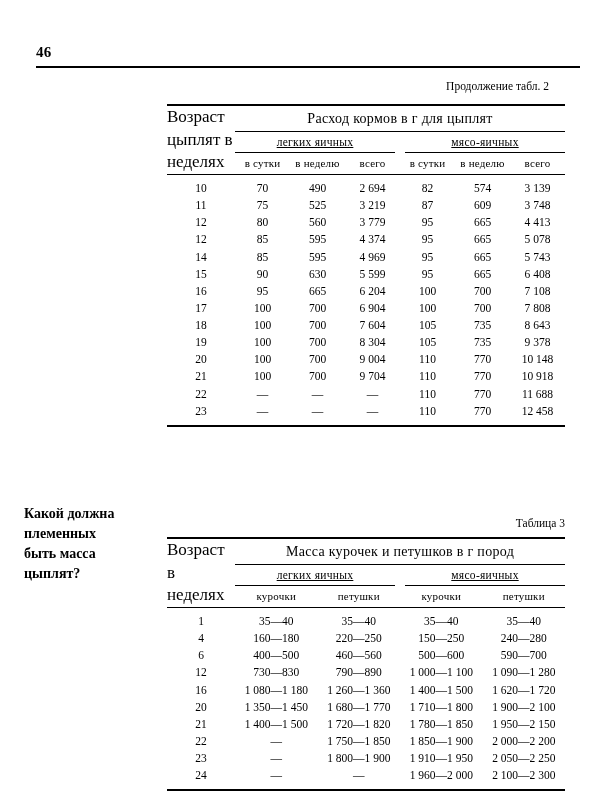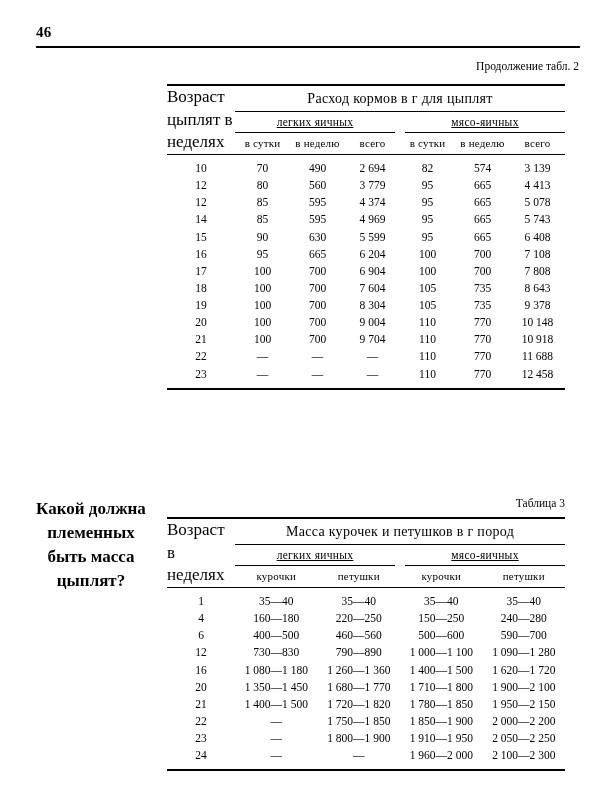--- a/index.html
+++ b/index.html
@@ -12,20 +12,21 @@
     height: 799px;
     position: relative;
     font-family: "Liberation Serif", "DejaVu Serif", serif;
     color: #000000;
     overflow: hidden;
   }
 
   .page {
     position: absolute;
     inset: 0;
+    margin-top: 20px;
   }
 
   
   .page-number {
     position: absolute;
     left: 36px;
     top: 24px;
     font-size: 15px;
     font-weight: bold;
     letter-spacing: 0.2px;
@@ -38,21 +39,21 @@
     height: 0;
     border-top: 2px solid #000;
   }
 
   
   .caption {
     position: absolute;
     font-size: 11.5px;
     white-space: nowrap;
   }
-  .caption-cont2 { right: 21px; top: 60px; }
+  .caption-cont2 { right: 51px; top: 60px; }
   .caption-tab3  { right: 35px; top: 497px; }
 
   
   .tbl {
     position: absolute;
     left: 167px;
     width: 398px;
   }
   .tbl-1 { top: 84px; }
   .tbl-2 { top: 517px; }
@@ -159,24 +160,24 @@
     font-size: 12.4px;
     line-height: 1.46;
     text-align: justify;
     text-indent: 22px;
   }
 
   
   .margin-note {
     position: absolute;
     left: 24px;
-    top: 497px;
+    top: 484px;
     width: 134px;
-    text-align: center;
-    font-size: 17px;
+    text-align: left;
+    font-size: 14px;
     font-weight: bold;
     line-height: 1.42;
   }
   .margin-note div { white-space: nowrap; }
 </style>
 </head>
 <body>
 
 <div class="page">
 
@@ -223,20 +224,29 @@
         <div class="drow">
           <div class="dc-stub">10</div>
           <div class="dc">70</div>
           <div class="dc">490</div>
           <div class="dc">2 694</div>
           <div class="dc">82</div>
           <div class="dc">574</div>
           <div class="dc">3 139</div>
         </div>
         <div class="drow">
+          <div class="dc-stub">11</div>
+          <div class="dc">75</div>
+          <div class="dc">525</div>
+          <div class="dc">3 219</div>
+          <div class="dc">87</div>
+          <div class="dc">609</div>
+          <div class="dc">3 748</div>
+        </div>
+        <div class="drow">
           <div class="dc-stub">12</div>
           <div class="dc">80</div>
           <div class="dc">560</div>
           <div class="dc">3 779</div>
           <div class="dc">95</div>
           <div class="dc">665</div>
           <div class="dc">4 413</div>
         </div>
         <div class="drow">
           <div class="dc-stub">12</div>

